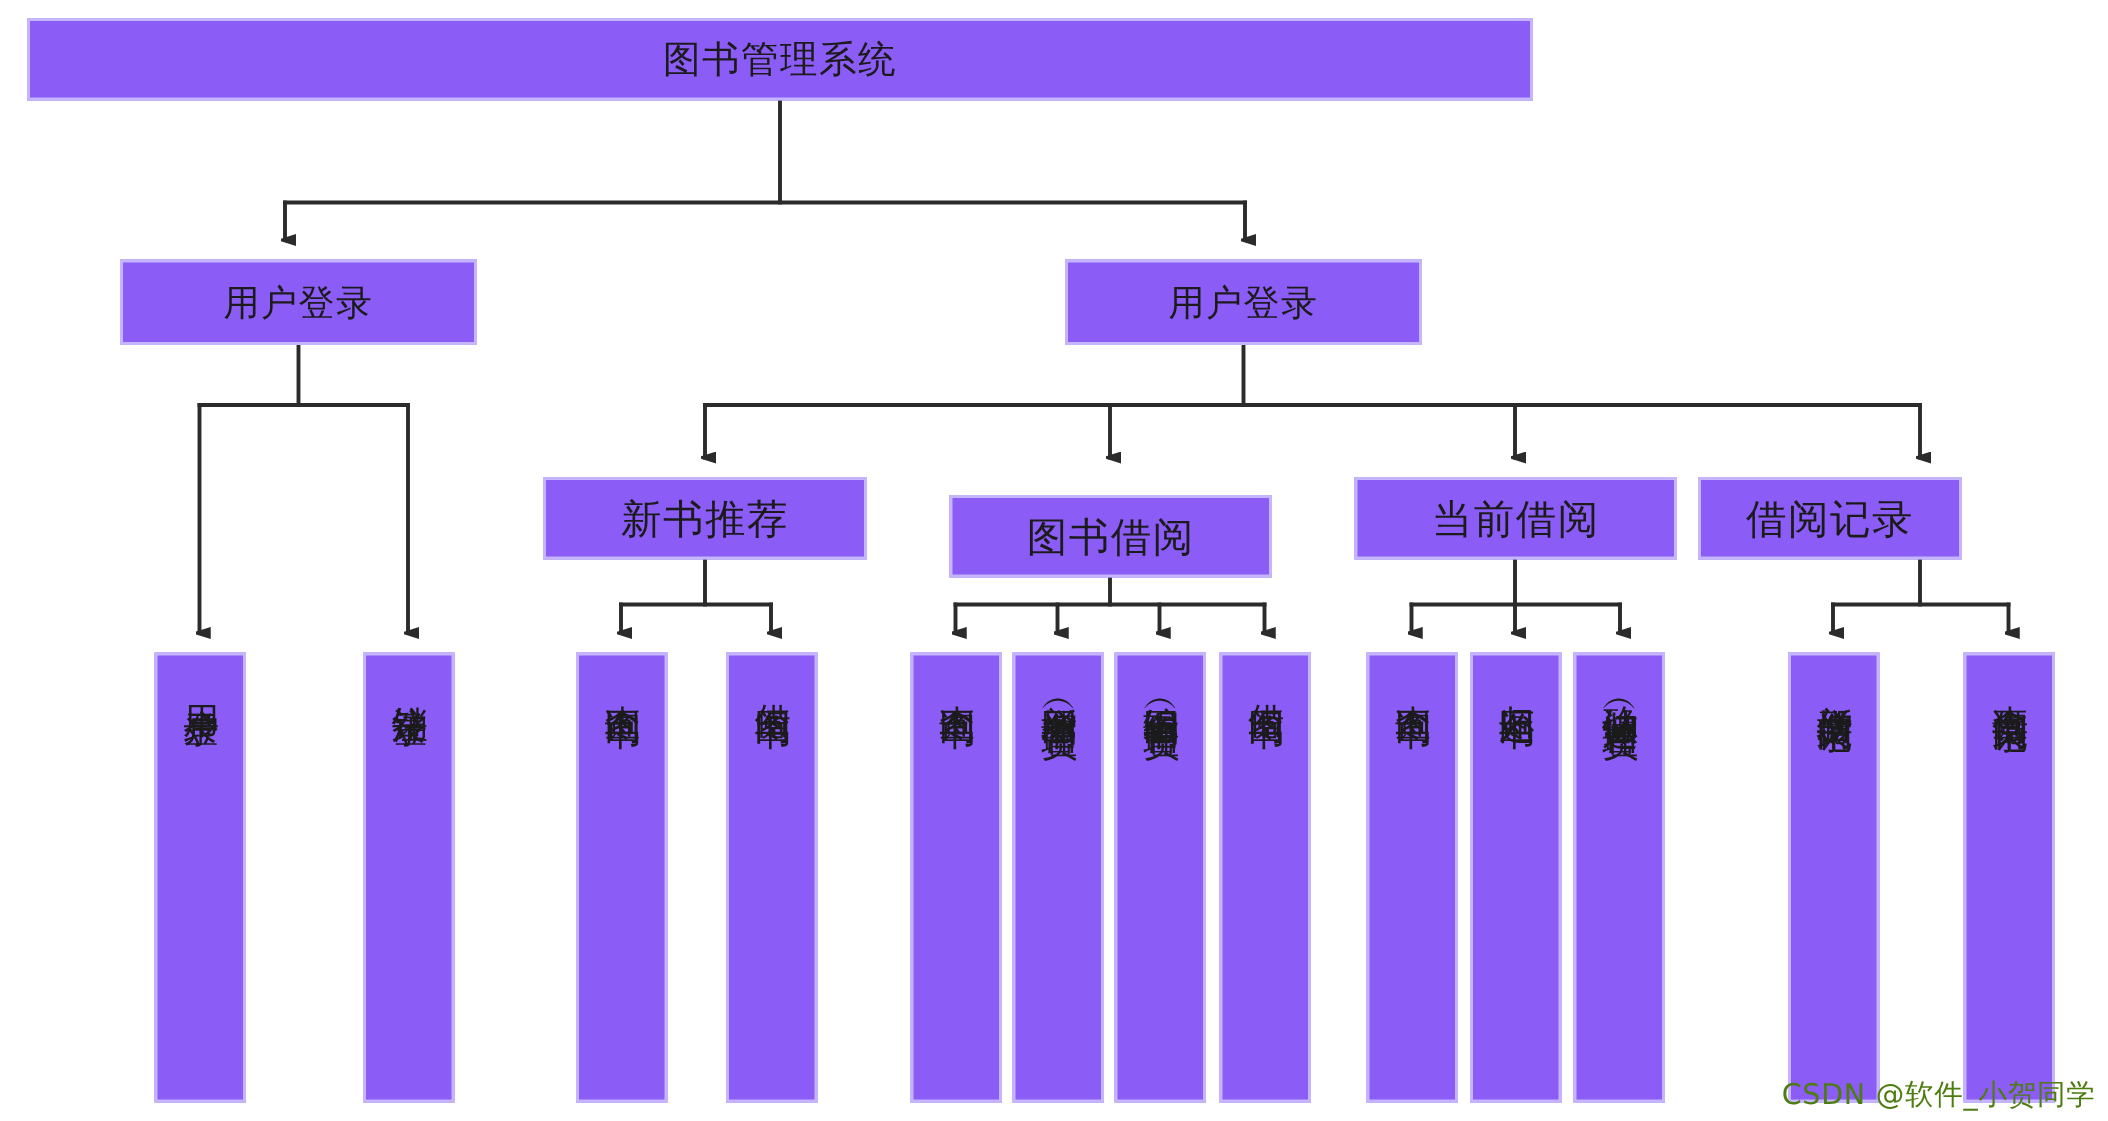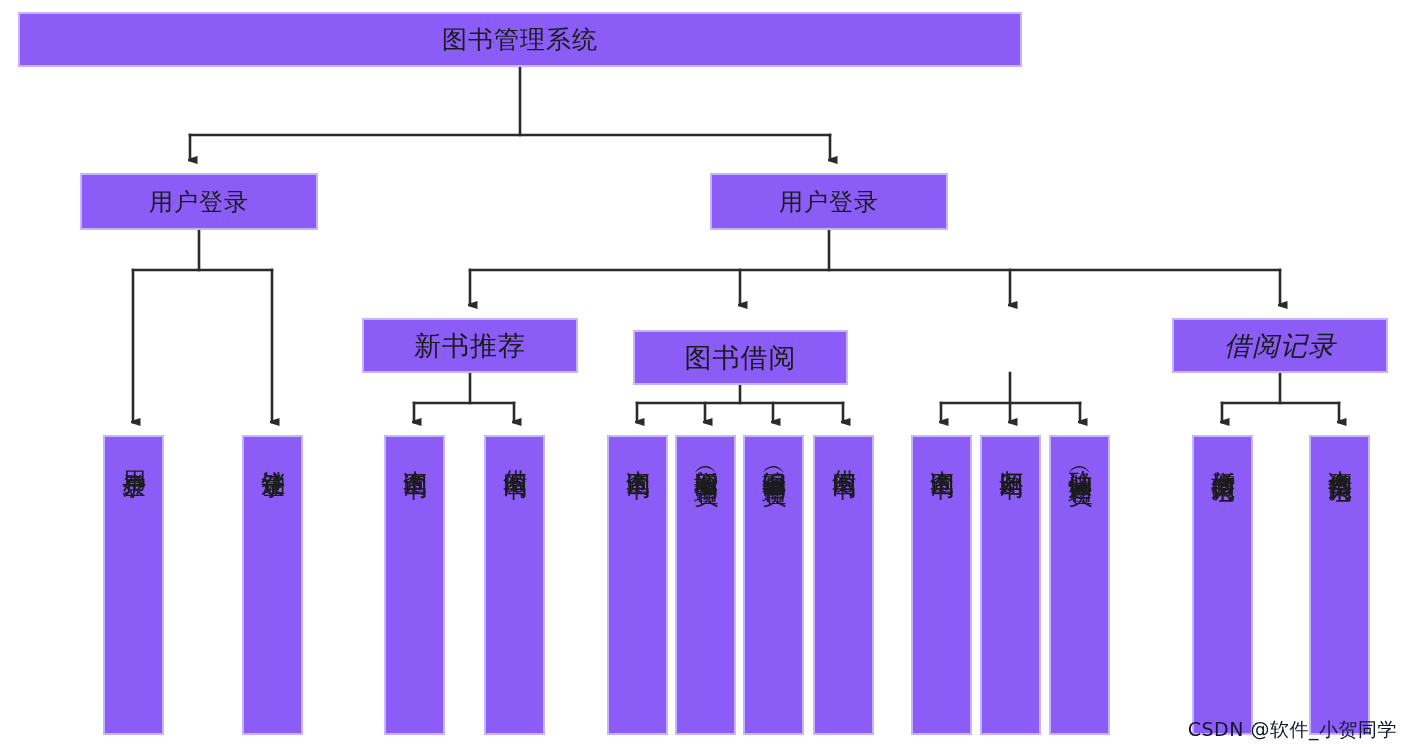--- a/index.html
+++ b/index.html
@@ -55,21 +55,21 @@
     text-orientation:upright;
     line-height:1.06;
     white-space:nowrap;
     display:block;
   }
   .watermark{
     position:absolute;
     right:8px;
     bottom:4px;
     font-size:19px;
-    color:#0f172a;
+    color:#4d7c0f;
     letter-spacing:0.5px;
     white-space:nowrap;
     user-select:none;
   }
 </style>
 </head>
 <body>
 
 <div id="canvas">
 
@@ -134,21 +134,24 @@
   <div class="node lvl1" style="left:710px; top:173px; width:238px; height:57px;">
     <span>用户登录</span>
   </div>
 
   <div class="node lvl2" style="left:362px; top:318px; width:216px; height:55px;">
     <span>新书推荐</span>
   </div>
   <div class="node lvl2" style="left:633px; top:318px; width:215px; height:55px;margin-top:12px;">
     <span>图书借阅</span>
   </div>
-  <div class="node lvl2" style="left:1172px; top:318px; width:216px; height:55px;font-style:italic;">
+  <div class="node lvl2" style="left:903px; top:318px; width:215px; height:55px;">
+    <span>当前借阅</span>
+  </div>
+  <div class="node lvl2" style="left:1132px; top:318px; width:176px; height:55px;">
     <span>借阅记录</span>
   </div>
 
   <div class="node leaf" style="left:103px; top:435px; width:61px; height:300px;">
     <span class="vtext">用户登录</span>
   </div>
   <div class="node leaf" style="left:242px; top:435px; width:61px; height:300px;">
     <span class="vtext">注销登录</span>
   </div>
 

